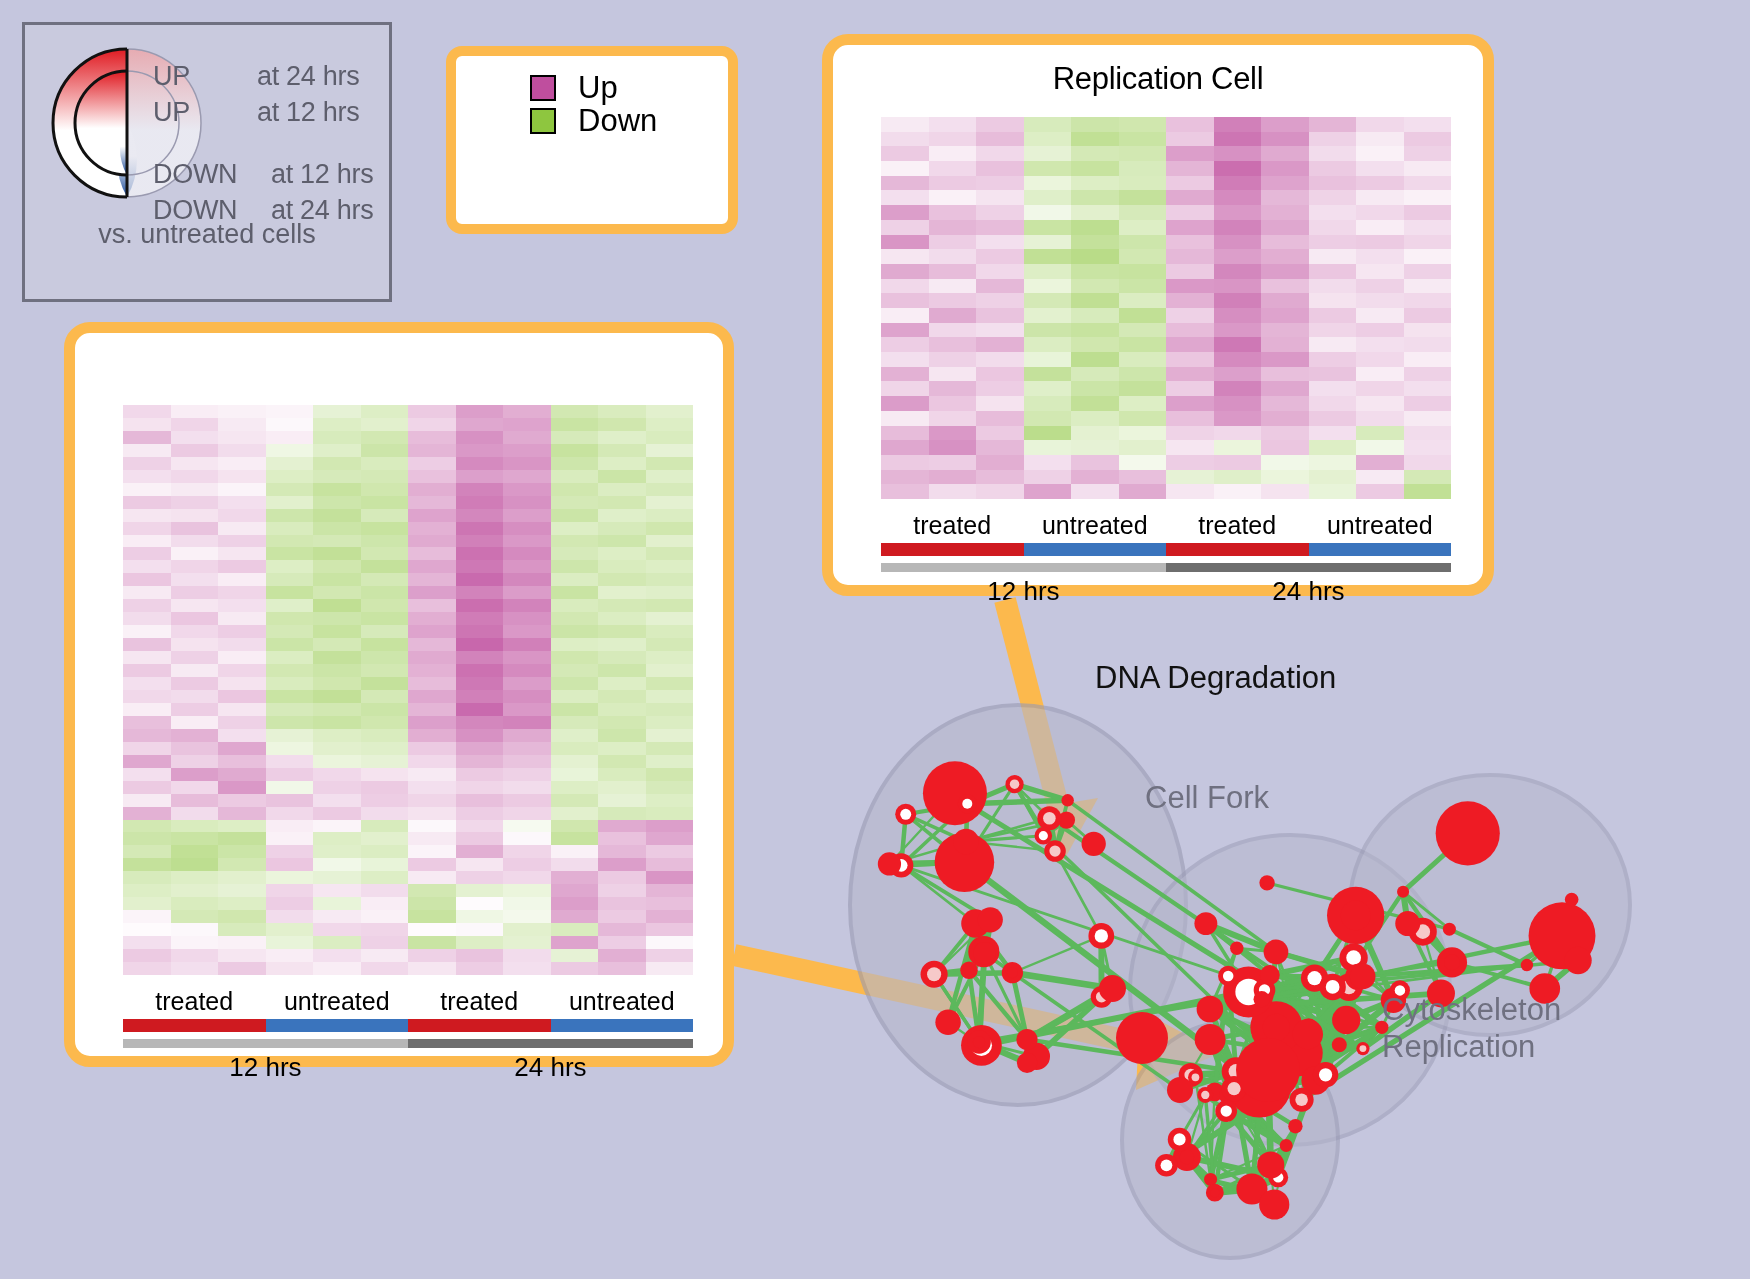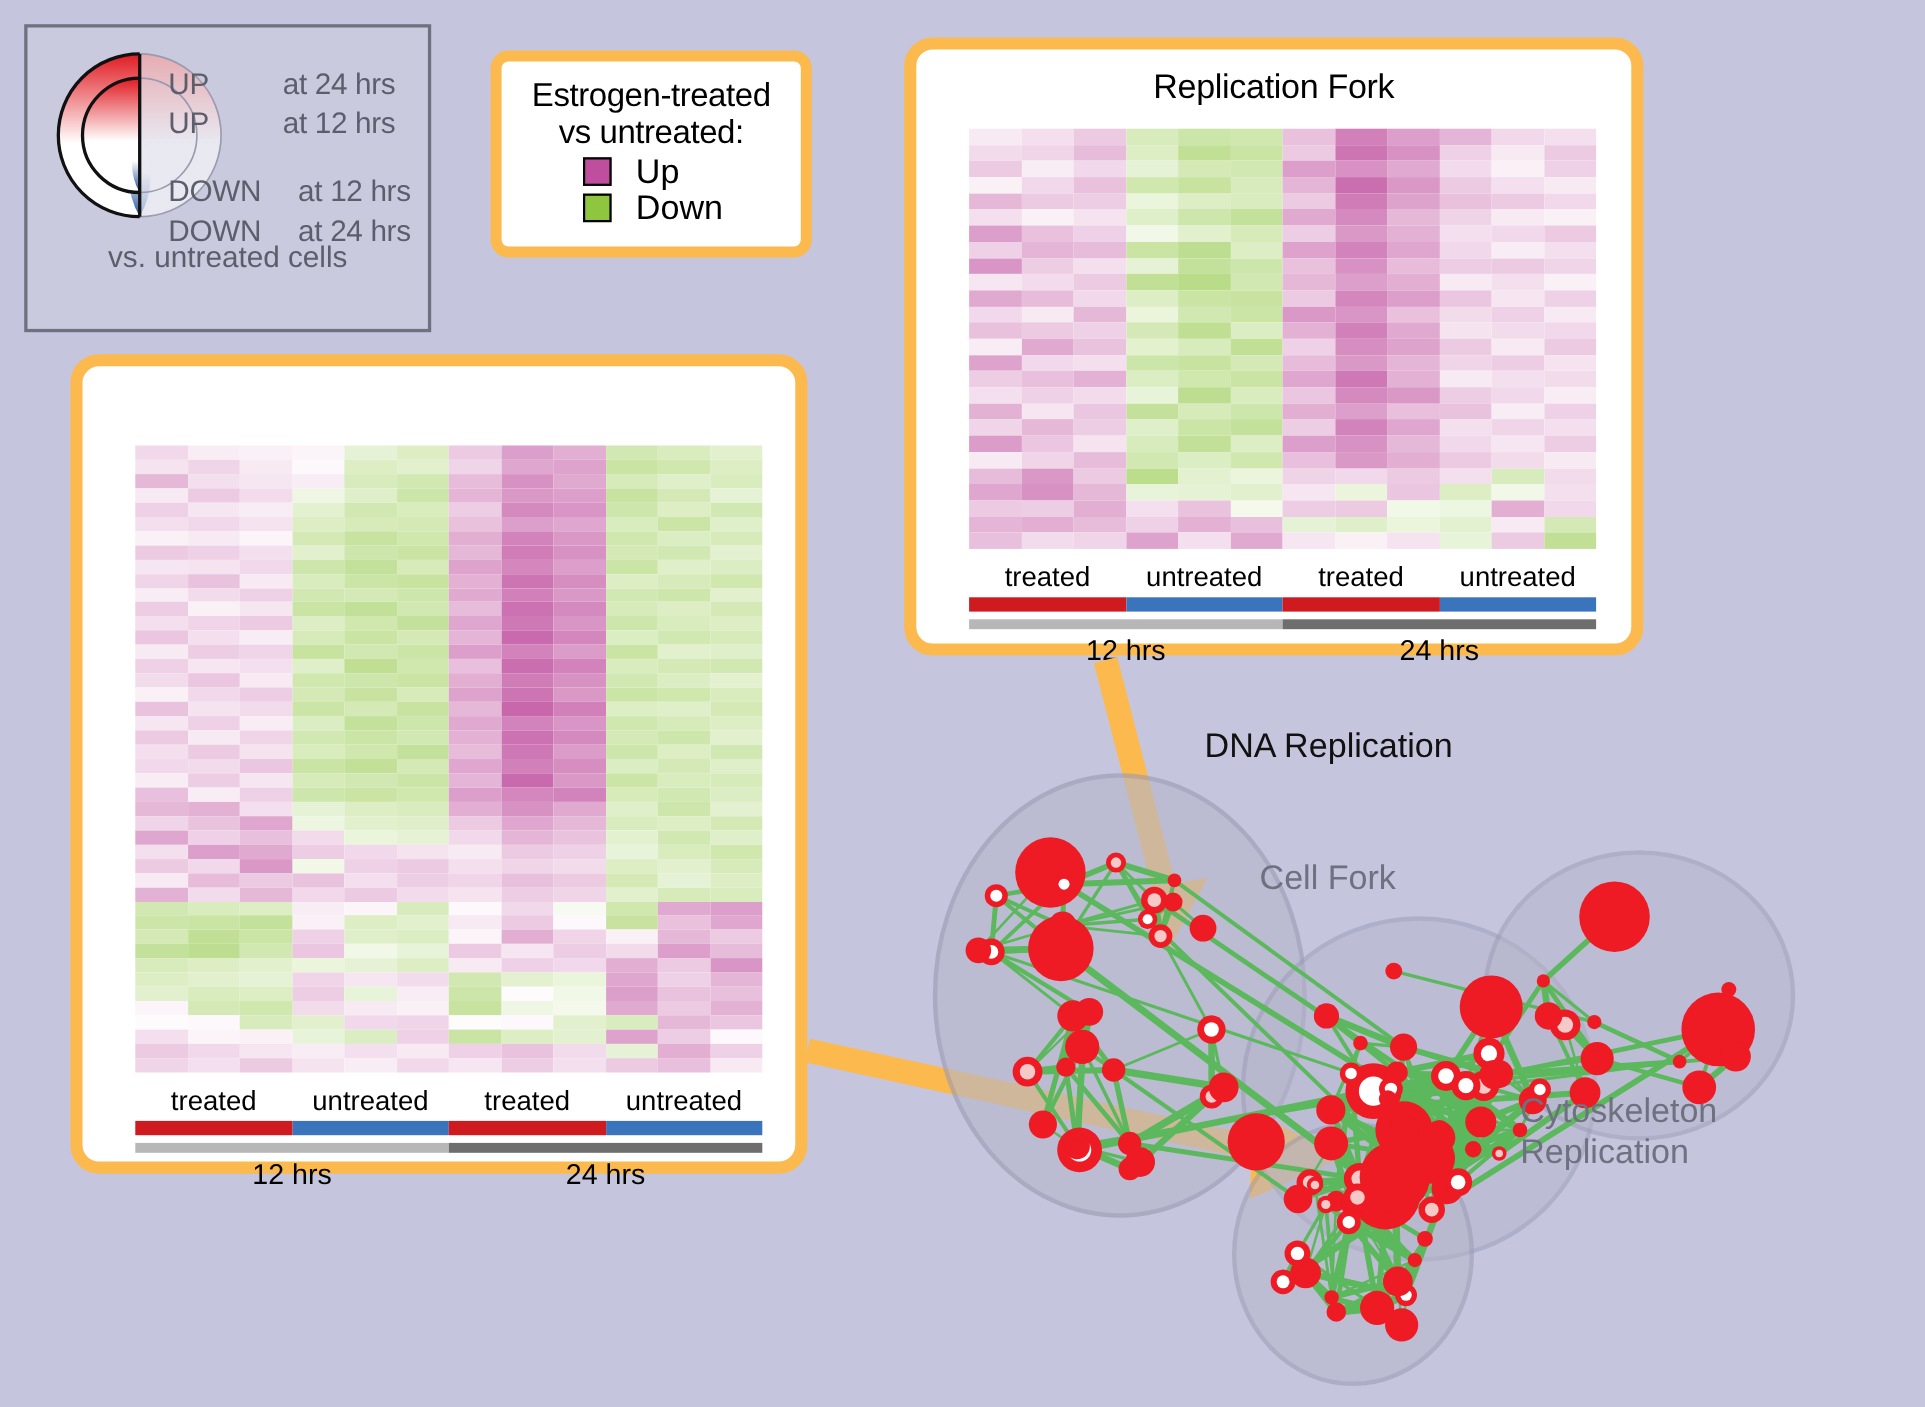--- a/index.html
+++ b/index.html
@@ -132,36 +132,32 @@
     <div class="wheel-txt" style="left:128px;top:134px;">DOWN</div>
     <div class="wheel-txt" style="left:246px;top:134px;">at 12 hrs</div>
     <div class="wheel-txt" style="left:128px;top:170px;">DOWN</div>
     <div class="wheel-txt" style="left:246px;top:170px;">at 24 hrs</div>
     <div class="legend-foot">
       <div>vs. untreated cells</div>
     </div>
   </div>
 
   <div id="ud-legend">
-    <div class="ttl">
-      <div>Estrogen-treated</div>
-      <div>vs untreated:</div>
-    </div>
     <div class="ud-row">
       <span class="swatch" id="sw-up" style="background: rgb(191, 78, 158);"></span>
       <span class="lbl">Up</span>
     </div>
     <div class="ud-row">
       <span class="swatch" id="sw-down" style="background: rgb(142, 198, 63);"></span>
       <span class="lbl">Down</span>
     </div>
   </div>
 
   <div class="panel" id="panel-rf">
-    <div class="panel-title">Replication Fork</div>
+    <div class="panel-title">Replication Cell</div>
     <div class="hm" id="hm-rf" style="left: 48px; top: 72px; width: 570px; height: 382px; grid-template-columns: repeat(12, 1fr); grid-template-rows: repeat(26, 1fr);">
         <div style="background: rgb(247, 234, 243);"></div>
         <div style="background: rgb(243, 223, 238);"></div>
         <div style="background: rgb(236, 202, 226);"></div>
         <div style="background: rgb(215, 235, 188);"></div>
         <div style="background: rgb(204, 229, 169);"></div>
         <div style="background: rgb(208, 231, 174);"></div>
         <div style="background: rgb(233, 193, 221);"></div>
         <div style="background: rgb(209, 128, 185);"></div>
         <div style="background: rgb(220, 158, 202);"></div>
@@ -1694,21 +1690,21 @@
           </g>
           <g>
             <circle cx="390" cy="470" r="13" fill="#ee1b24"></circle>
           </g>
           <g>
             <circle cx="478" cy="450" r="32" fill="#ee1b24"></circle>
           </g>
         </g>
     </svg>
 
-    <div class="cluster-label" id="lbl-dna">DNA Replication</div>
+    <div class="cluster-label" id="lbl-dna">DNA Degradation</div>
     <div class="cluster-label" id="lbl-cc">Cell Fork</div>
     <div class="cluster-label" id="lbl-mt">
       <div>Cytoskeleton</div>
       <div>Replication</div>
     </div>
     <div class="cluster-label" id="lbl-ub">
     </div>
   </div>
 
 </div>

